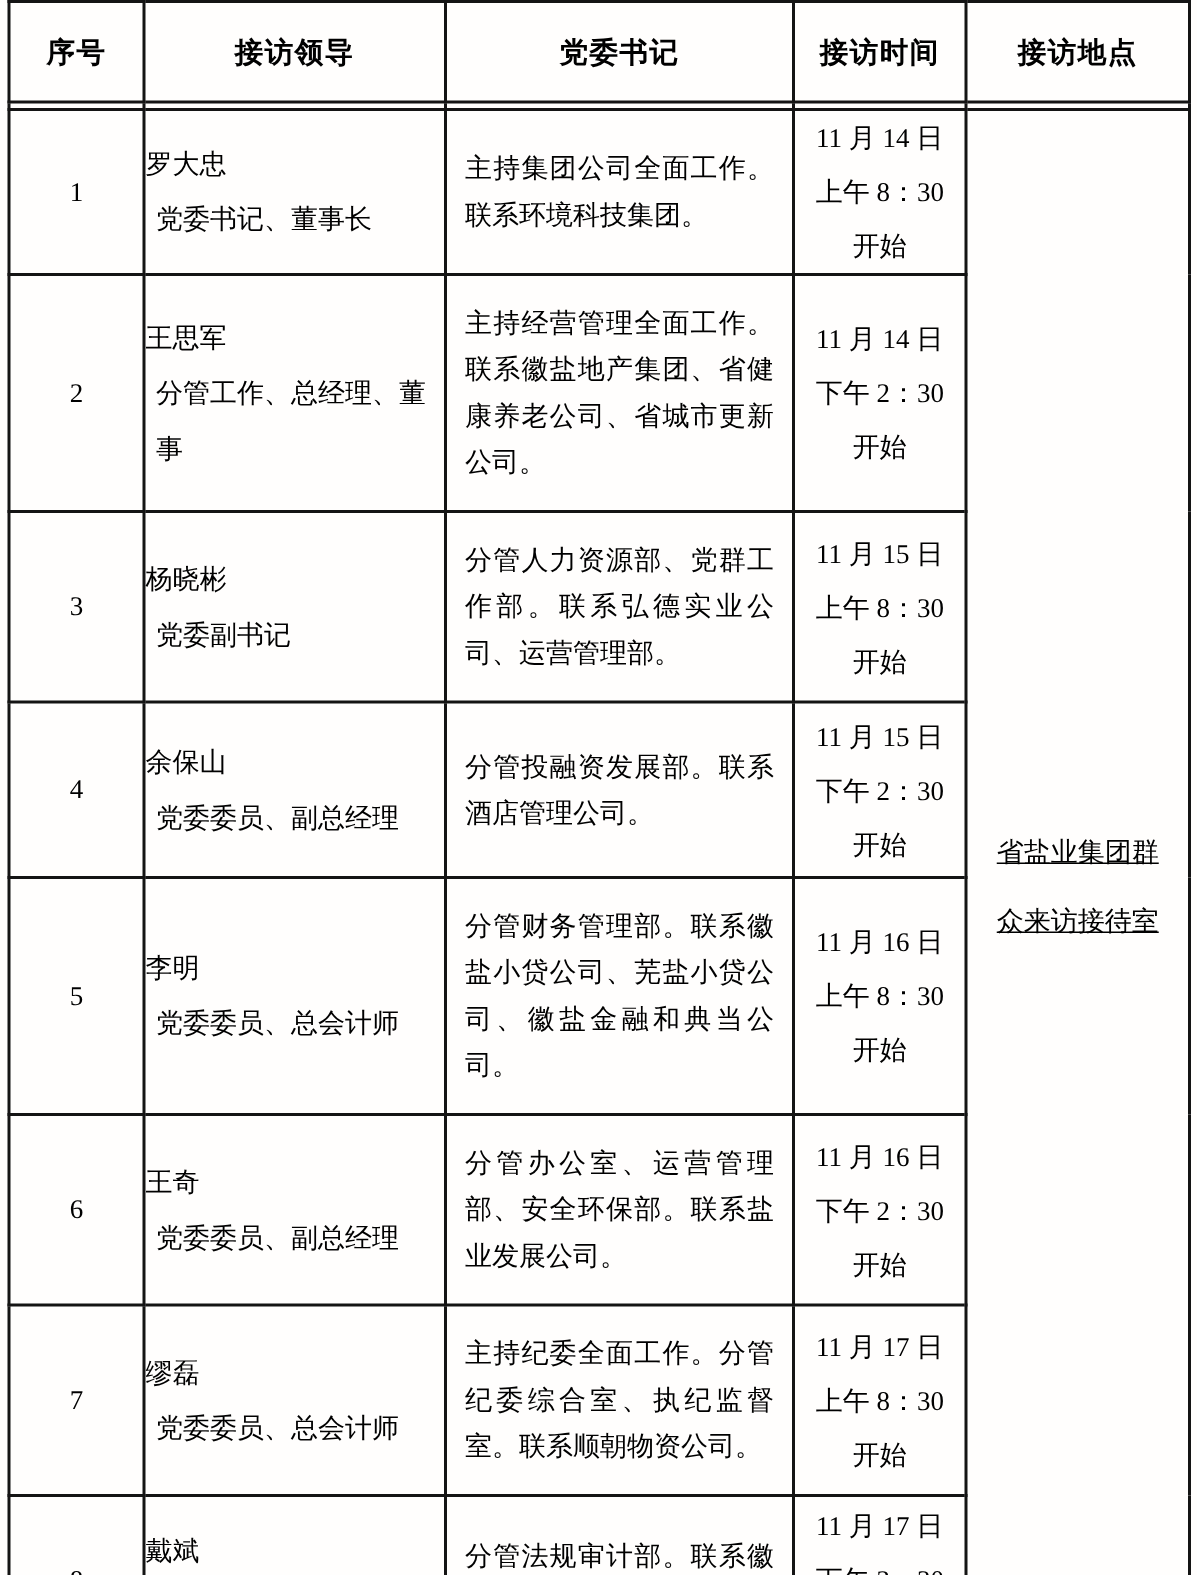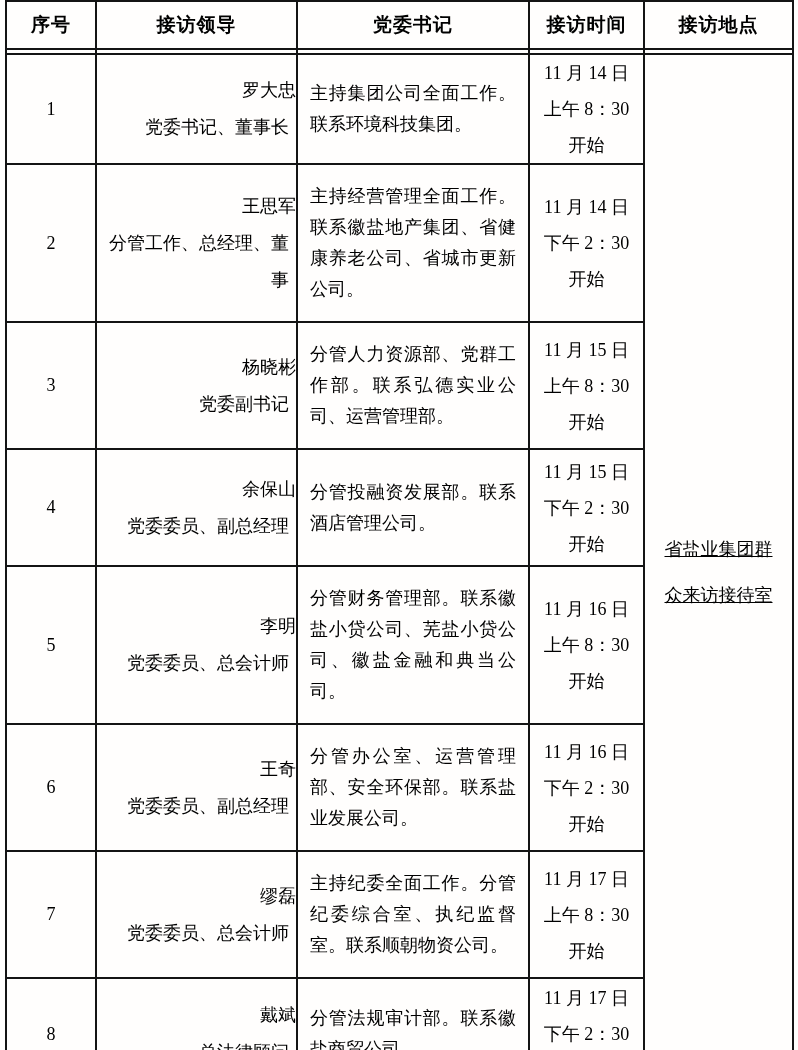--- a/index.html
+++ b/index.html
@@ -37,21 +37,21 @@
   thead th {
     font-size: 19px;
     font-weight: bold;
     text-align: center;
     letter-spacing: 1px;
   }
   .cell-index {
     text-align: center;
   }
   .cell-leader {
-    text-align: right;
+    text-align: left;
   }
   .leader-name { line-height: 37px; }
   .leader-title { line-height: 37px; padding: 0 7px; }
   .cell-duty .duty-text {
     width: 206px;
     margin: 16px auto;
     line-height: 31px;
     text-align: justify;
     text-justify: inter-ideograph;
   }
@@ -99,21 +99,21 @@
         <tr class="top-sliver" style="height:5px">
       <td></td>
       <td></td>
       <td></td>
       <td></td>
       <td></td>
     </tr>
 
     </tbody>
       <thead>
-    <tr style="height:48px">
+    <tr style="height:67px">
       <th>序号</th>
       <th>接访领导</th>
       <th>党委书记</th>
       <th>接访时间</th>
       <th>接访地点</th>
     </tr>
     </thead>
 
     <tbody>
     <tr style="height:107px">

